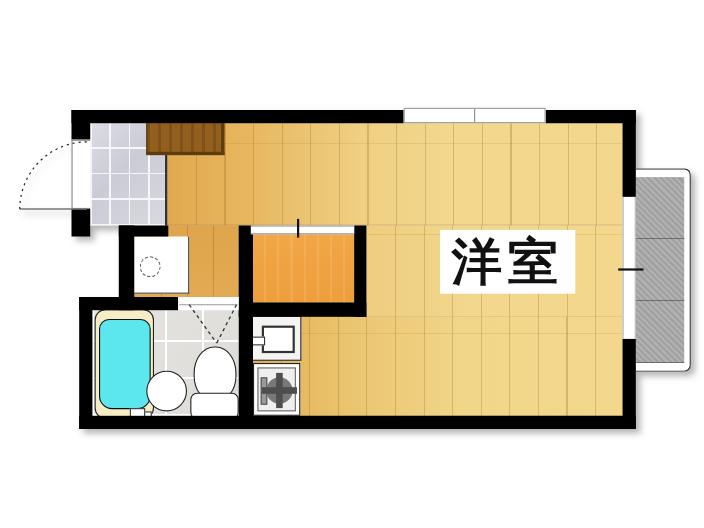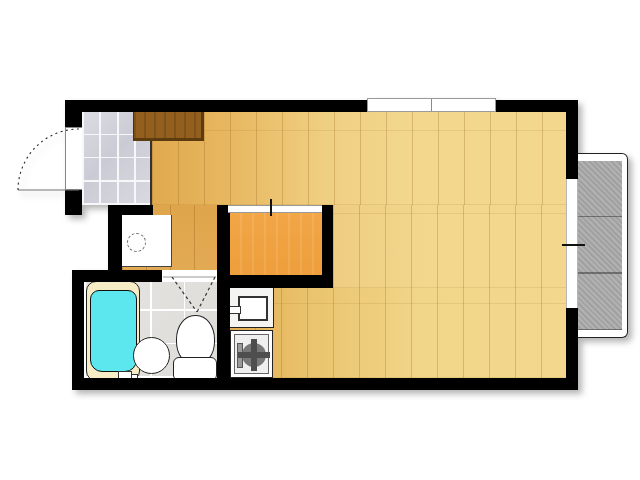--- a/index.html
+++ b/index.html
@@ -122,20 +122,23 @@
     <div class="abs burner-arm" style="left:251px;top:339px;width:6px;height:32px;"></div>
 
     <div class="abs tub-rim" style="left:86px;top:281px;width:54px;height:100px;"></div>
     <div class="abs tub" style="left:90px;top:290px;width:47px;height:82px;"></div>
     <div class="abs faucet" style="left:118px;top:371px;width:14px;height:9px;z-index:15;"></div>
     <div class="abs faucet" style="left:131px;top:374px;width:7px;height:6px;z-index:15;"></div>
     <div class="abs fixture-white basin" style="left:133px;top:337px;width:37px;height:37px;"></div>
     <div class="abs fixture-white bowl" style="left:176px;top:315px;width:39px;height:50px;"></div>
     <div class="abs fixture-white tankr" style="left:173px;top:357px;width:44px;height:24px;z-index:15;"></div>
 
+    <div class="abs room-label" style="left:400px;top:209px;width:123px;height:58px;">
+      <span>洋室</span>
+    </div>
 
     <div class="wall" style="left:65px;top:100px;width:302px;height:12px;"></div>
     <div class="wall" style="left:496px;top:100px;width:82px;height:12px;"></div>
     <div class="wall" style="left:566px;top:100px;width:12px;height:79px;"></div>
     <div class="wall" style="left:566px;top:308px;width:12px;height:82px;"></div>
     <div class="wall" style="left:72px;top:378px;width:506px;height:12px;"></div>
     <div class="wall" style="left:65px;top:100px;width:17px;height:27px;"></div>
     <div class="wall" style="left:65px;top:190px;width:17px;height:25px;"></div>
     <div class="wall" style="left:72px;top:270px;width:12px;height:120px;"></div>
     <div class="wall" style="left:72px;top:270px;width:90px;height:12px;"></div>

